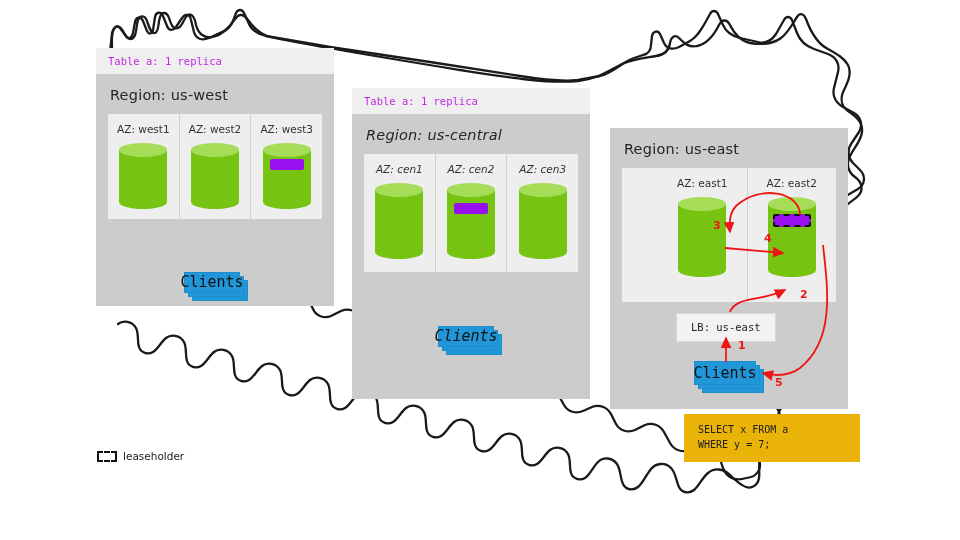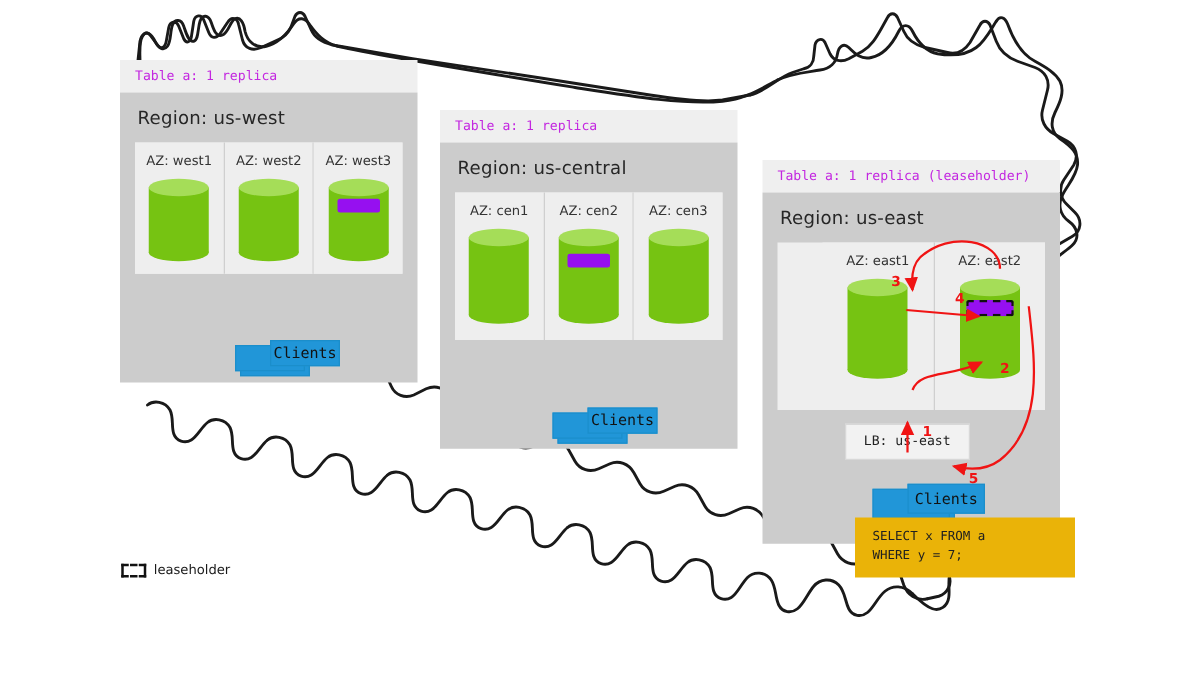--- a/index.html
+++ b/index.html
@@ -143,22 +143,21 @@
   }
   .clients .sheet.s3 { left: 8px; top: 8px; }
   .clients .sheet.s2 { left: 4px; top: 4px; }
   .clients .sheet.s1 {
     left: 0; top: 0;
     display: flex;
     align-items: center;
     justify-content: center;
     color: #121212;
     font-family: "DejaVu Sans Mono", "Liberation Mono", monospace;
-    font-size: 12px;
-    margin-left: 32px;
+    font-size: 15px;
   }
 
   
   .sql-box {
     position: absolute;
     background: #eab308;
     font-family: "DejaVu Sans Mono", "Liberation Mono", monospace;
     font-size: 10px;
     color: #202020;
     line-height: 1.45;
@@ -620,21 +619,21 @@
       <div class="clients" style="left:88px; top:198px; width:64px; height:28px;">
         <div class="sheet s3" style="width:56px;height:21px;"></div>
         <div class="sheet s2" style="width:56px;height:21px;"></div>
         <div class="sheet s1" style="width:56px;height:21px;">Clients</div>
       </div>
     </div>
   </div>
 
   <div class="region-panel" id="panel-central" style="left:352px; top:88px; width:238px;">
     <div class="panel-header">Table a: 1 replica</div>
-    <div class="panel-body" style="height:245px;">
+    <div class="panel-body" style="height:285px;font-style:italic;">
       <div class="region-title">Region: us-central</div>
 
       <div class="az-row" style="height:118px;">
         <div class="az-cell">
           <div class="az-label">AZ: cen1</div>
           <div class="cyl" style="width:48px;height:76px;">
             <div class="cyl-bottom" style="width:48px;height:14px;top:62px;"></div>
             <div class="cyl-body" style="width:48px;height:62px;top:7px;"></div>
             <div class="cyl-top" style="width:48px;height:14px;"></div>
           </div>
@@ -661,21 +660,20 @@
 
       <div class="clients" style="left:86px; top:212px; width:64px; height:28px;">
         <div class="sheet s3" style="width:56px;height:21px;"></div>
         <div class="sheet s2" style="width:56px;height:21px;"></div>
         <div class="sheet s1" style="width:56px;height:21px;">Clients</div>
       </div>
     </div>
   </div>
 
   <div class="region-panel" id="panel-east" style="left:610px; top:128px; width:238px;">
-    <div class="panel-header">Table a: 1 replica (leaseholder)</div>
     <div class="panel-body" style="height:281px;">
       <div class="region-title">Region: us-east</div>
 
       <div class="az-row" style="height:134px;padding-left:36px;">
         <div class="az-cell">
           <div class="az-label">AZ: east1</div>
           <div class="cyl" style="width:48px;height:80px;">
             <div class="cyl-bottom" style="width:48px;height:14px;top:66px;"></div>
             <div class="cyl-body" style="width:48px;height:66px;top:7px;"></div>
             <div class="cyl-top" style="width:48px;height:14px;"></div>

